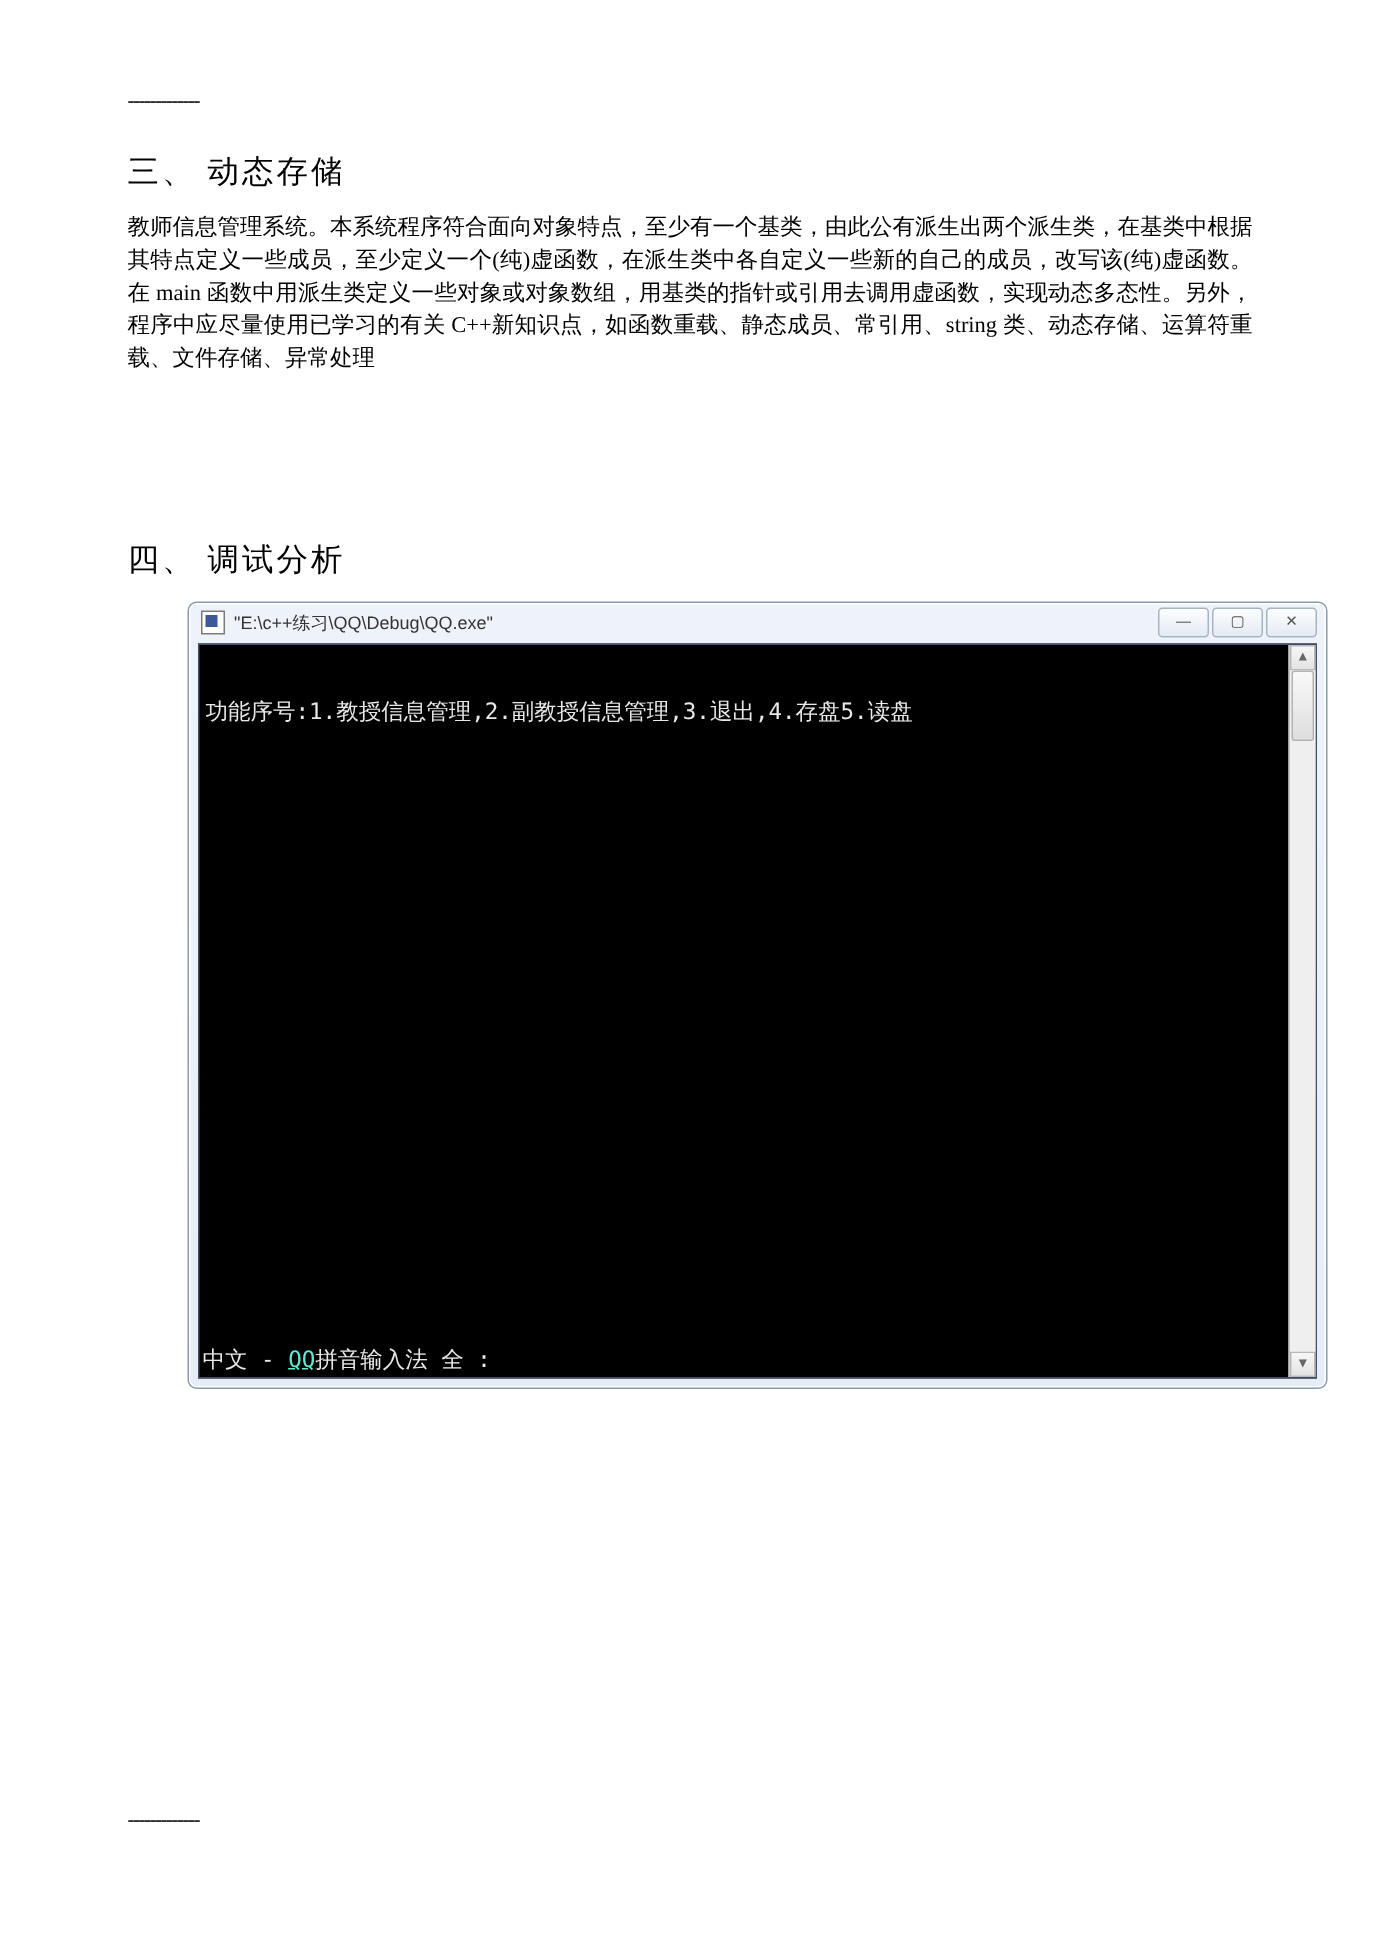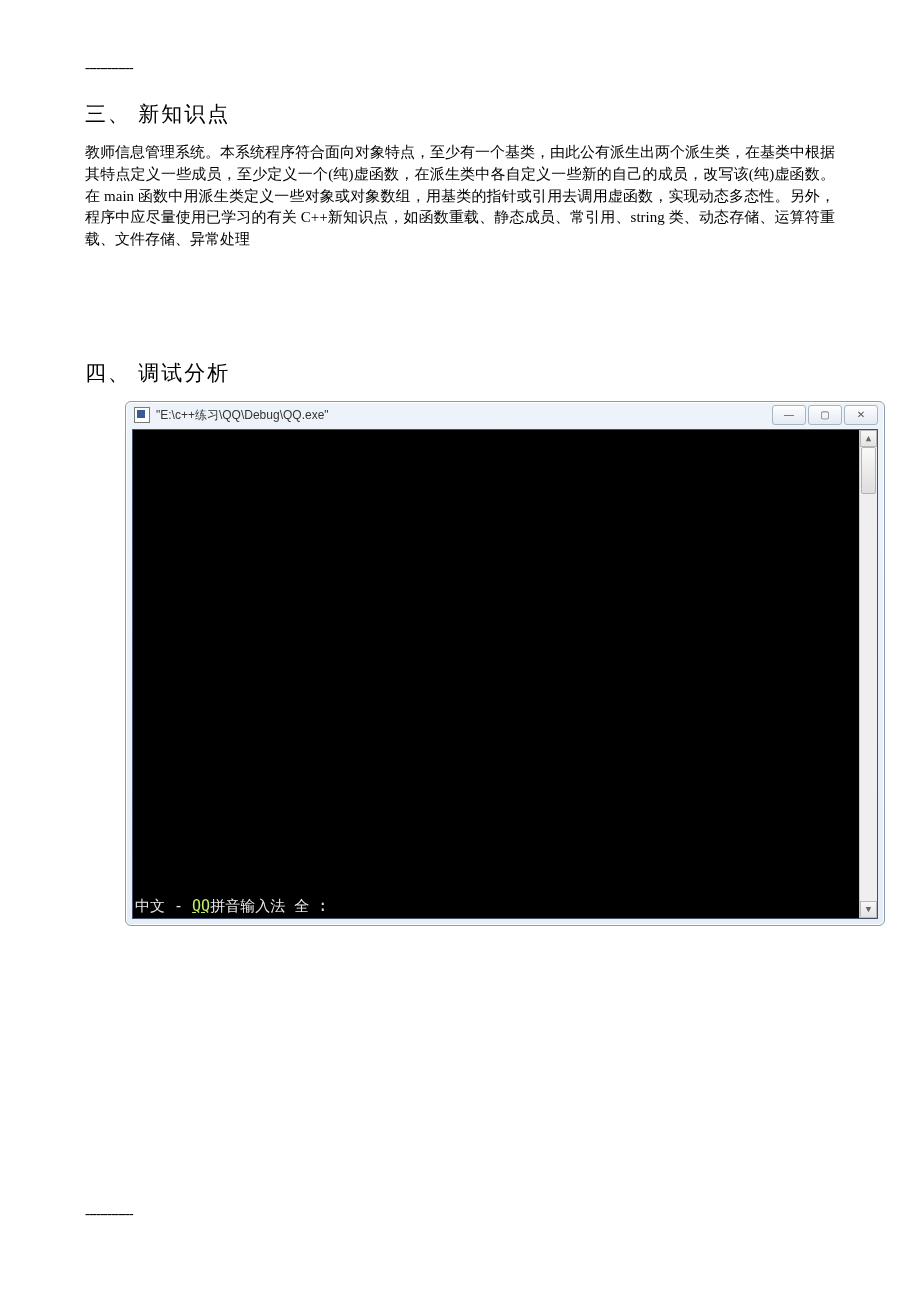--- a/index.html
+++ b/index.html
@@ -123,21 +123,21 @@
     display: block;
   }
   .ime-bar {
     position: absolute;
     left: 2px;
     bottom: 2px;
     font-family: "NSimSun", "SimSun", monospace;
     font-size: 15px;
     color: #e8e8e8;
   }
-  .ime-q { color: #bef264; text-decoration: underline; }
+  .ime-q { color: #5eead4; text-decoration: underline; }
   .scrollbar {
     position: absolute;
     right: 0; top: 0; bottom: 0;
     width: 17px;
     background: #f0f0f0;
     border-left: 1px solid #c9c9c9;
     display: flex;
     flex-direction: column;
   }
   .sb-btn {
@@ -166,40 +166,40 @@
     border-radius: 2px;
   }
 </style>
 </head>
 <body>
 
 <div class="page">
 
   <div class="dash">-------------</div>
 
-  <h2 class="section">三、 新知识点</h2>
+  <h2 class="section">三、 动态存储</h2>
 
   <div class="body-text">教师信息管理系统。本系统程序符合面向对象特点，至少有一个基类，由此公有派生出两个派生类，在基类中根据其特点定义一些成员，至少定义一个(纯)虚函数，在派生类中各自定义一些新的自己的成员，改写该(纯)虚函数。在 main 函数中用派生类定义一些对象或对象数组，用基类的指针或引用去调用虚函数，实现动态多态性。另外，程序中应尽量使用已学习的有关 C++新知识点，如函数重载、静态成员、常引用、string 类、动态存储、运算符重载、文件存储、异常处理</div>
 
   <h2 class="section">四、 调试分析</h2>
 
   <div class="console-wrap">
     <div class="win7-frame">
       <div class="titlebar">
         <span class="app-icon"></span>
         <span class="title-text">"E:\c++练习\QQ\Debug\QQ.exe"</span>
         <div class="win-controls">
           <div class="win-btn">—</div>
           <div class="win-btn">▢</div>
           <div class="win-btn close">✕</div>
         </div>
       </div>
       <div class="console-body">
         <div class="console-inner">
-          
+          <span class="console-line">功能序号:1.教授信息管理,2.副教授信息管理,3.退出,4.存盘5.读盘</span>
         </div>
         <div class="ime-bar">
           <span>中文 - </span><span class="ime-q">QQ</span><span>拼音输入法 全 :</span>
         </div>
         <div class="scrollbar">
           <div class="sb-btn">▲</div>
           <div class="sb-track">
             <div class="sb-thumb"></div>
           </div>
           <div class="sb-btn">▼</div>

